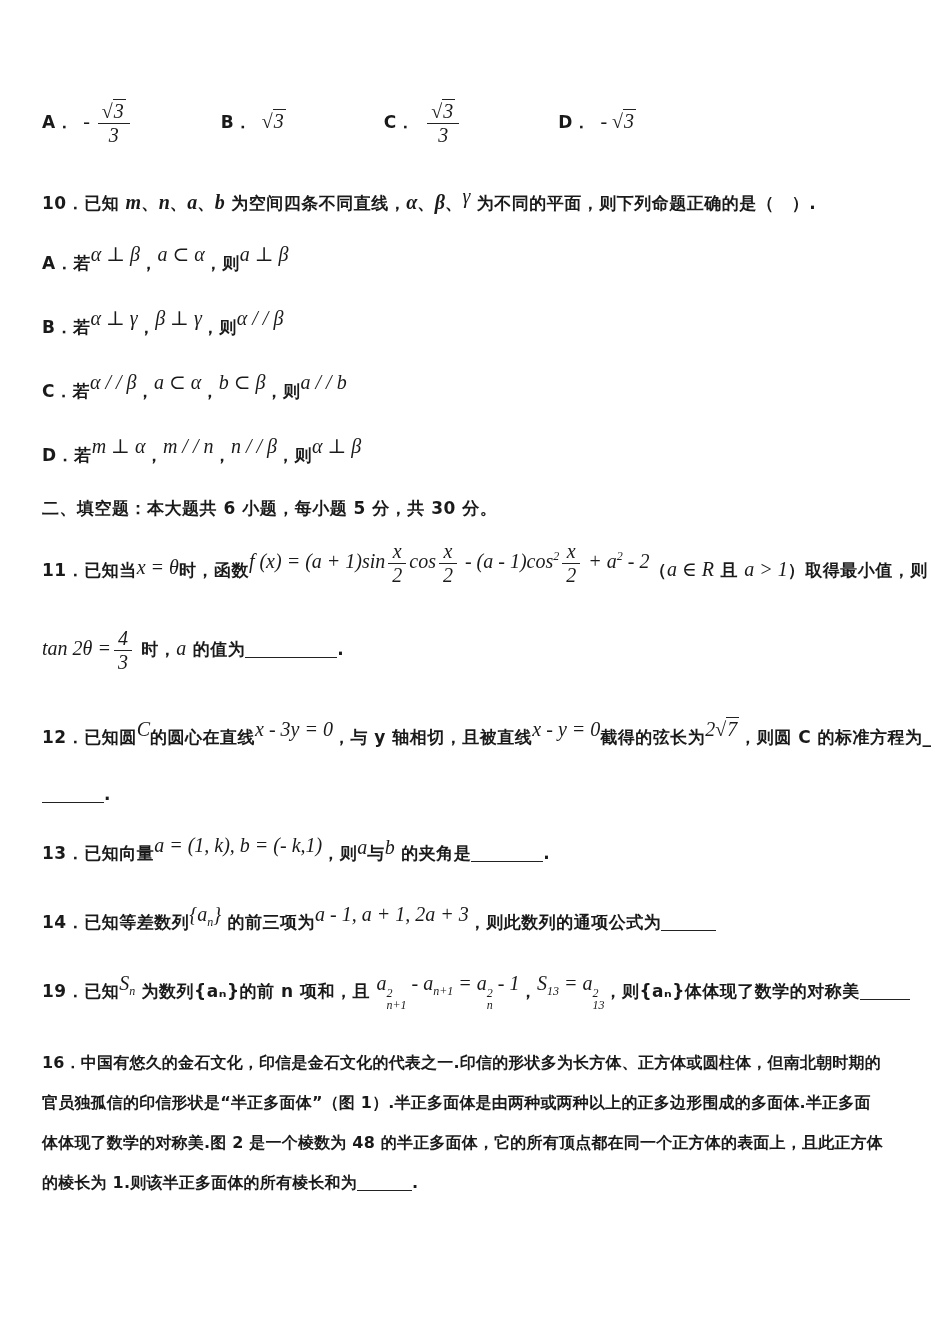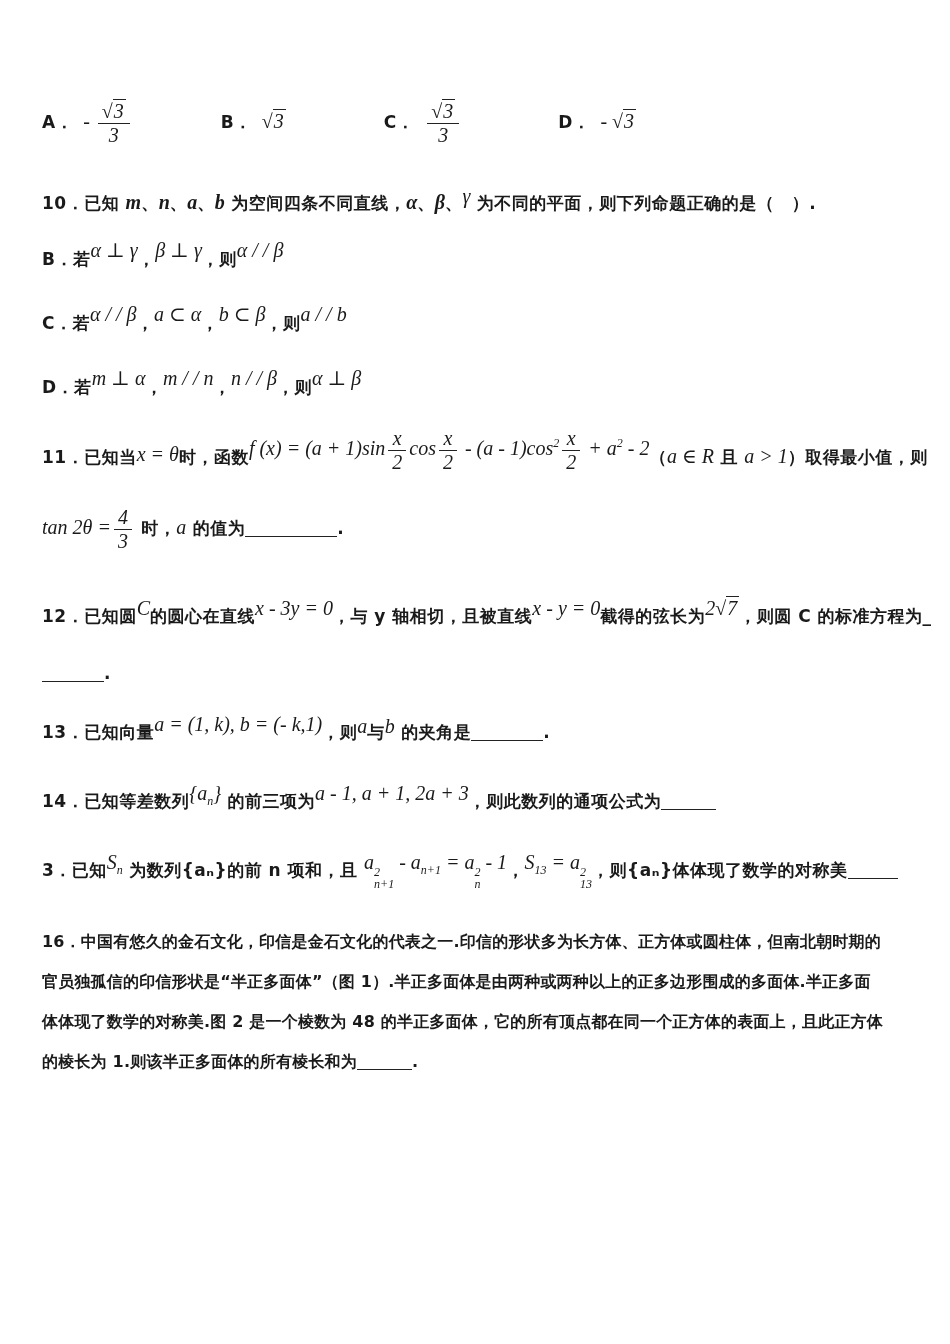--- a/index.html
+++ b/index.html
@@ -32,30 +32,32 @@
   .blank{display:inline-block;border-bottom:1.6px solid #222;height:1.05em;vertical-align:-3px;}
   .gap{display:inline-block;}
 </style>
 </head>
 <body>
 
 <div class="page">
   <div class="content">
       <div class="line" style="margin-top: 100px;"><span class="cn">A．</span><span class="gap" style="width: 10px;"></span><span class="m">- </span><span class="frac"><span class="num"><span class="sqrt m"><span class="rsign">√</span><span class="rad">3</span></span></span><span class="den"><span class="m">3</span></span></span><span class="gap" style="width: 88px;"></span><span class="cn">B．</span><span class="gap" style="width: 10px;"></span><span class="sqrt m"><span class="rsign">√</span><span class="rad">3</span></span><span class="gap" style="width: 98px;"></span><span class="cn">C．</span><span class="gap" style="width: 10px;"></span><span class="frac"><span class="num"><span class="sqrt m"><span class="rsign">√</span><span class="rad">3</span></span></span><span class="den"><span class="m">3</span></span></span><span class="gap" style="width: 96px;"></span><span class="cn">D．</span><span class="gap" style="width: 10px;"></span><span class="m">- </span><span class="sqrt m"><span class="rsign">√</span><span class="rad">3</span></span></div>
       <div class="line" style="margin-top: 36px; line-height: 26px;"><span class="cn">10．已知 </span><span class="m mb">m</span><span class="cn">、</span><span class="m mb">n</span><span class="cn">、</span><span class="m mb">a</span><span class="cn">、</span><span class="m mb">b</span><span class="cn"> 为空间四条不同直线，</span><span class="m mb">α</span><span class="cn">、</span><span class="m mb">β</span><span class="cn">、</span><span class="grp" style="vertical-align: 6px;"><span class="m">γ</span></span><span class="cn"> 为不同的平面，则下列命题正确的是（　）.</span></div>
+      <div class="line" style="margin-top: 16px; line-height: 42px;"><span class="cn">A．若</span><span class="grp" style="vertical-align: 8px;"><span class="m">α ⊥ β</span></span><span class="cn">，</span><span class="grp" style="vertical-align: 8px;"><span class="m">a ⊂ α</span></span><span class="cn">，则</span><span class="grp" style="vertical-align: 8px;"><span class="m">a ⊥ β</span></span></div>
       <div class="line" style="margin-top: 12px; line-height: 42px;"><span class="cn">B．若</span><span class="grp" style="vertical-align: 8px;"><span class="m">α ⊥ γ</span></span><span class="cn">，</span><span class="grp" style="vertical-align: 8px;"><span class="m">β ⊥ γ</span></span><span class="cn">，则</span><span class="grp" style="vertical-align: 8px;"><span class="m">α / / β</span></span></div>
       <div class="line" style="margin-top: 12px; line-height: 42px;"><span class="cn">C．若</span><span class="grp" style="vertical-align: 8px;"><span class="m">α / / β</span></span><span class="cn">，</span><span class="grp" style="vertical-align: 8px;"><span class="m">a ⊂ α</span></span><span class="cn">，</span><span class="grp" style="vertical-align: 8px;"><span class="m">b ⊂ β</span></span><span class="cn">，则</span><span class="grp" style="vertical-align: 8px;"><span class="m">a / / b</span></span></div>
       <div class="line" style="margin-top: 12px; line-height: 42px;"><span class="cn">D．若</span><span class="grp" style="vertical-align: 8px;"><span class="m">m ⊥ α</span></span><span class="cn">，</span><span class="grp" style="vertical-align: 8px;"><span class="m">m / / n</span></span><span class="cn">，</span><span class="grp" style="vertical-align: 8px;"><span class="m">n / / β</span></span><span class="cn">，则</span><span class="grp" style="vertical-align: 8px;"><span class="m">α ⊥ β</span></span></div>
+      <div class="line" style="margin-top: 18px; line-height: 26px;"><span class="cn">二、填空题：本大题共 6 小题，每小题 5 分，共 30 分。</span></div>
       <div class="line" style="margin-top: 18px;"><span class="cn">11．已知当</span><span class="grp" style="vertical-align: 2px;"><span class="m"> x = θ </span></span><span class="cn">时，函数</span><span class="grp" style="vertical-align: 8px;"><span class="m">f (x) = (a + 1)sin</span><span class="frac"><span class="num"><span class="m">x</span></span><span class="den"><span class="m">2</span></span></span><span class="m">cos</span><span class="frac"><span class="num"><span class="m">x</span></span><span class="den"><span class="m">2</span></span></span><span class="m"> - (a - 1)cos</span><sup class="sp m">2</sup><span class="frac"><span class="num"><span class="m">x</span></span><span class="den"><span class="m">2</span></span></span><span class="m"> + a</span><sup class="sp m">2</sup><span class="m"> - 2</span></span><span class="cn">（</span><span class="m">a ∈ R</span><span class="cn"> 且 </span><span class="m">a &gt; 1</span><span class="cn">）取得最小值，则</span></div>
-      <div class="line" style="margin-top: 32px;"><span class="m">tan 2θ =</span><span class="frac"><span class="num"><span class="m">4</span></span><span class="den"><span class="m">3</span></span></span><span class="cn"> 时，</span><span class="m">a</span><span class="cn"> 的值为</span><span class="blank" style="width: 92px;"></span><span class="cn">.</span></div>
+      <div class="line" style="margin-top: 40px;"><span class="m">tan 2θ =</span><span class="frac"><span class="num"><span class="m">4</span></span><span class="den"><span class="m">3</span></span></span><span class="cn"> 时，</span><span class="m">a</span><span class="cn"> 的值为</span><span class="blank" style="width: 92px;"></span><span class="cn">.</span></div>
       <div class="line" style="margin-top: 40px; line-height: 30px;"><span class="cn">12．已知圆</span><span class="grp" style="vertical-align: 7px;"><span class="m"> C </span></span><span class="cn">的圆心在直线</span><span class="grp" style="vertical-align: 7px;"><span class="m"> x - 3y = 0 </span></span><span class="cn">，与 y 轴相切，且被直线</span><span class="grp" style="vertical-align: 7px;"><span class="m"> x - y = 0 </span></span><span class="cn">截得的弦长为</span><span class="grp" style="vertical-align: 7px;"><span class="m">2</span><span class="sqrt m"><span class="rsign">√</span><span class="rad">7</span></span></span><span class="cn">，则圆 C 的标准方程为_</span></div>
       <div class="line" style="margin-top: 28px; line-height: 26px;"><span class="blank" style="width: 62px;"></span><span class="cn">.</span></div>
       <div class="line" style="margin-top: 20px; line-height: 34px;"><span class="cn">13．已知向量</span><span class="grp" style="vertical-align: 7px;"><span class="m">a = (1, k), b = (- k,1)</span></span><span class="cn">，则</span><span class="grp" style="vertical-align: 5px;"><span class="m"> a </span></span><span class="cn">与</span><span class="grp" style="vertical-align: 5px;"><span class="m"> b </span></span><span class="cn"> 的夹角是</span><span class="blank" style="width: 72px;"></span><span class="cn">.</span></div>
       <div class="line" style="margin-top: 26px; line-height: 34px;"><span class="cn">14．已知等差数列</span><span class="grp" style="vertical-align: 7px;"><span class="m">{a</span><sub class="sb">n</sub><span class="m">}</span></span><span class="cn"> 的前三项为</span><span class="grp" style="vertical-align: 7px;"><span class="m">a - 1, a + 1, 2a + 3</span></span><span class="cn">，则此数列的通项公式为</span><span class="blank" style="width: 55px;"></span></div>
-      <div class="line" style="margin-top: 26px; line-height: 34px;"><span class="cn">3．已知</span><span class="grp" style="vertical-align: 7px; text-align: center;"><span class="m">S</span><sub class="sb">n</sub></span><span class="cn"> 为数列{aₙ}的前 n 项和，且 </span><span class="grp" style="vertical-align: 7px;"><span class="m">a</span><span class="ss">
+      <div class="line" style="margin-top: 26px; line-height: 34px;"><span class="cn">19．已知</span><span class="grp" style="vertical-align: 7px; text-align: center;"><span class="m">S</span><sub class="sb">n</sub></span><span class="cn"> 为数列{aₙ}的前 n 项和，且 </span><span class="grp" style="vertical-align: 7px;"><span class="m">a</span><span class="ss">
             <span>2</span>
             <span>n+1</span>
           </span><span class="m"> - a</span><sub class="sb">n+1</sub><span class="m"> = a</span><span class="ss">
             <span>2</span>
             <span>n</span>
           </span><span class="m"> - 1</span></span><span class="cn">，</span><span class="grp" style="vertical-align: 7px;"><span class="m">S</span><sub class="sb">13</sub><span class="m"> = a</span><span class="ss">
             <span>2</span>
             <span>13</span>
           </span></span><span class="cn">，则{aₙ}体体现了数学的对称美</span><span class="blank" style="width: 50px;"></span></div>
       <div class="line small" style="margin-top: 32px; line-height: 40px;"><span class="cn">16．中国有悠久的金石文化，印信是金石文化的代表之一.印信的形状多为长方体、正方体或圆柱体，但南北朝时期的</span><br><span class="cn">官员独孤信的印信形状是“半正多面体”（图 1）.半正多面体是由两种或两种以上的正多边形围成的多面体.半正多面</span><br><span class="cn">体体现了数学的对称美.图 2 是一个棱数为 48 的半正多面体，它的所有顶点都在同一个正方体的表面上，且此正方体</span><br><span class="cn">的棱长为 1.则该半正多面体的所有棱长和为</span><span class="blank" style="width: 55px;"></span><span class="cn">.</span></div>

